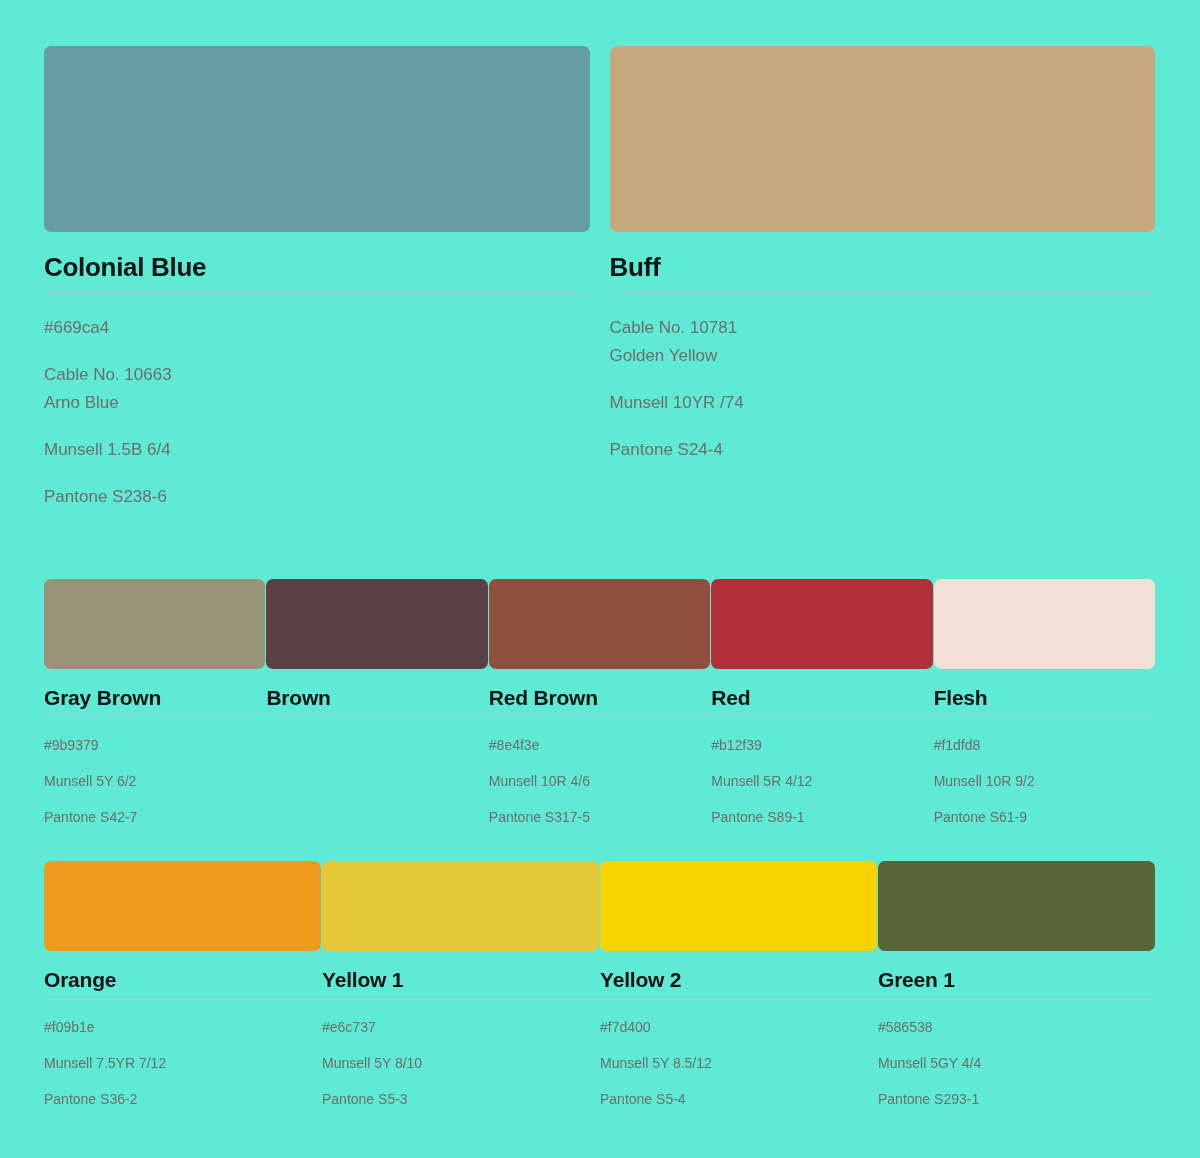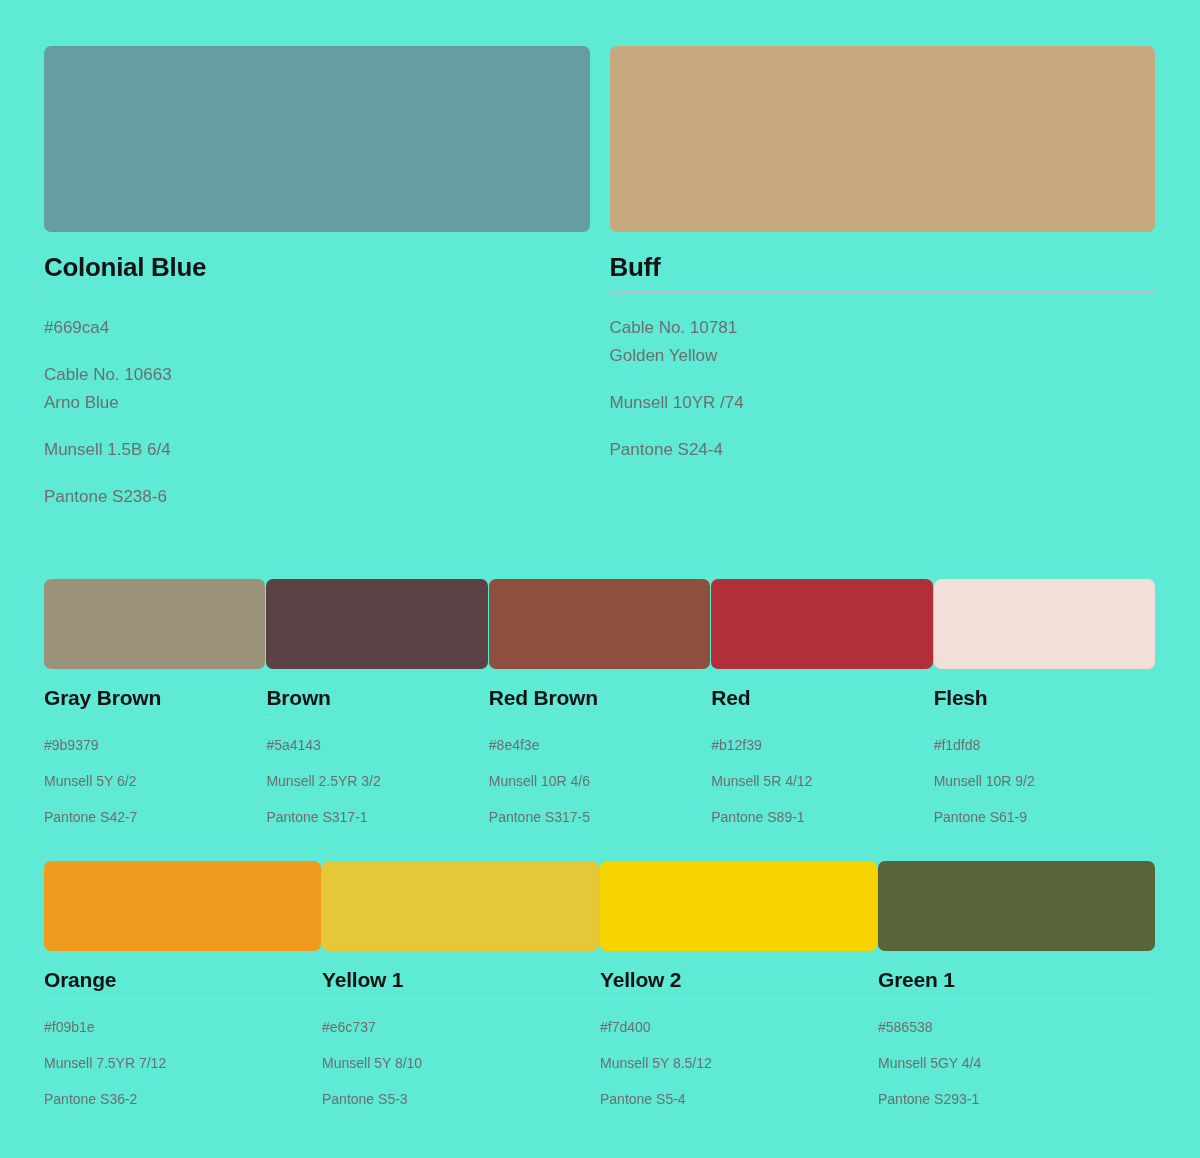--- a/index.html
+++ b/index.html
@@ -159,25 +159,20 @@
           <div class="grid-meta">
             <p>#9b9379</p>
             <p>Munsell 5Y 6/2</p>
             <p>Pantone S42-7</p>
           </div>
         </div>
         <div class="grid-card">
           <div class="grid-swatch" style="background-color: rgb(90, 65, 67);"></div>
           <div class="grid-title">Brown</div>
           <div class="grid-rule"></div>
-          <div class="grid-meta">
-            <p>#5a4143</p>
-            <p>Munsell 2.5YR 3/2</p>
-            <p>Pantone S317-1</p>
-          </div>
         </div>
         <div class="grid-card">
           <div class="grid-swatch" style="background-color: rgb(142, 79, 62);"></div>
           <div class="grid-title">Red Brown</div>
           <div class="grid-rule"></div>
           <div class="grid-meta">
             <p>#8e4f3e</p>
             <p>Munsell 10R 4/6</p>
             <p>Pantone S317-5</p>
           </div>

